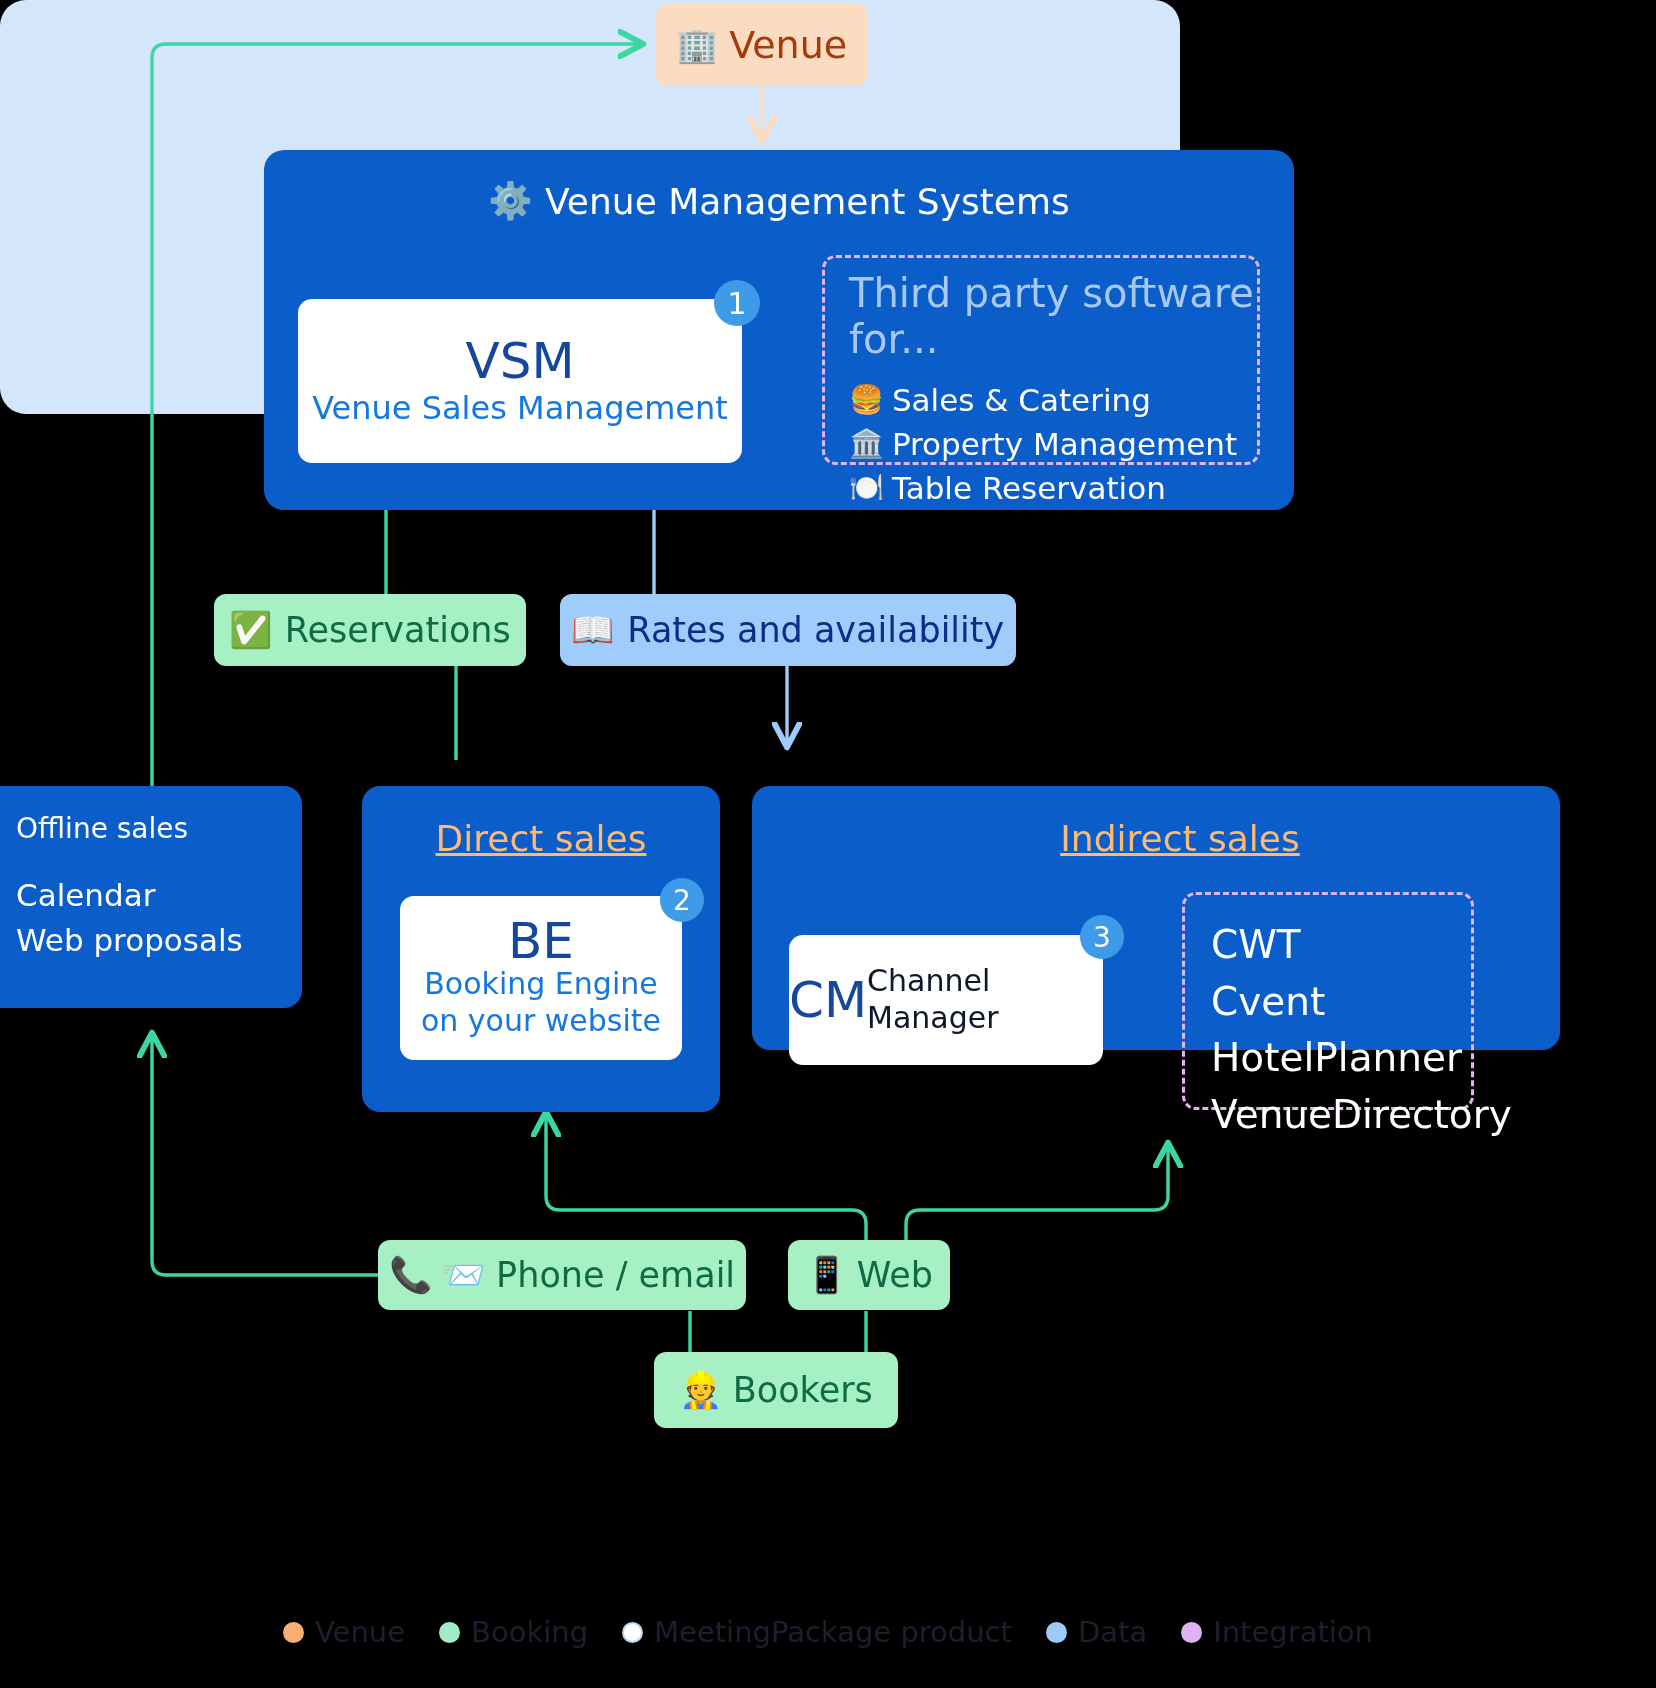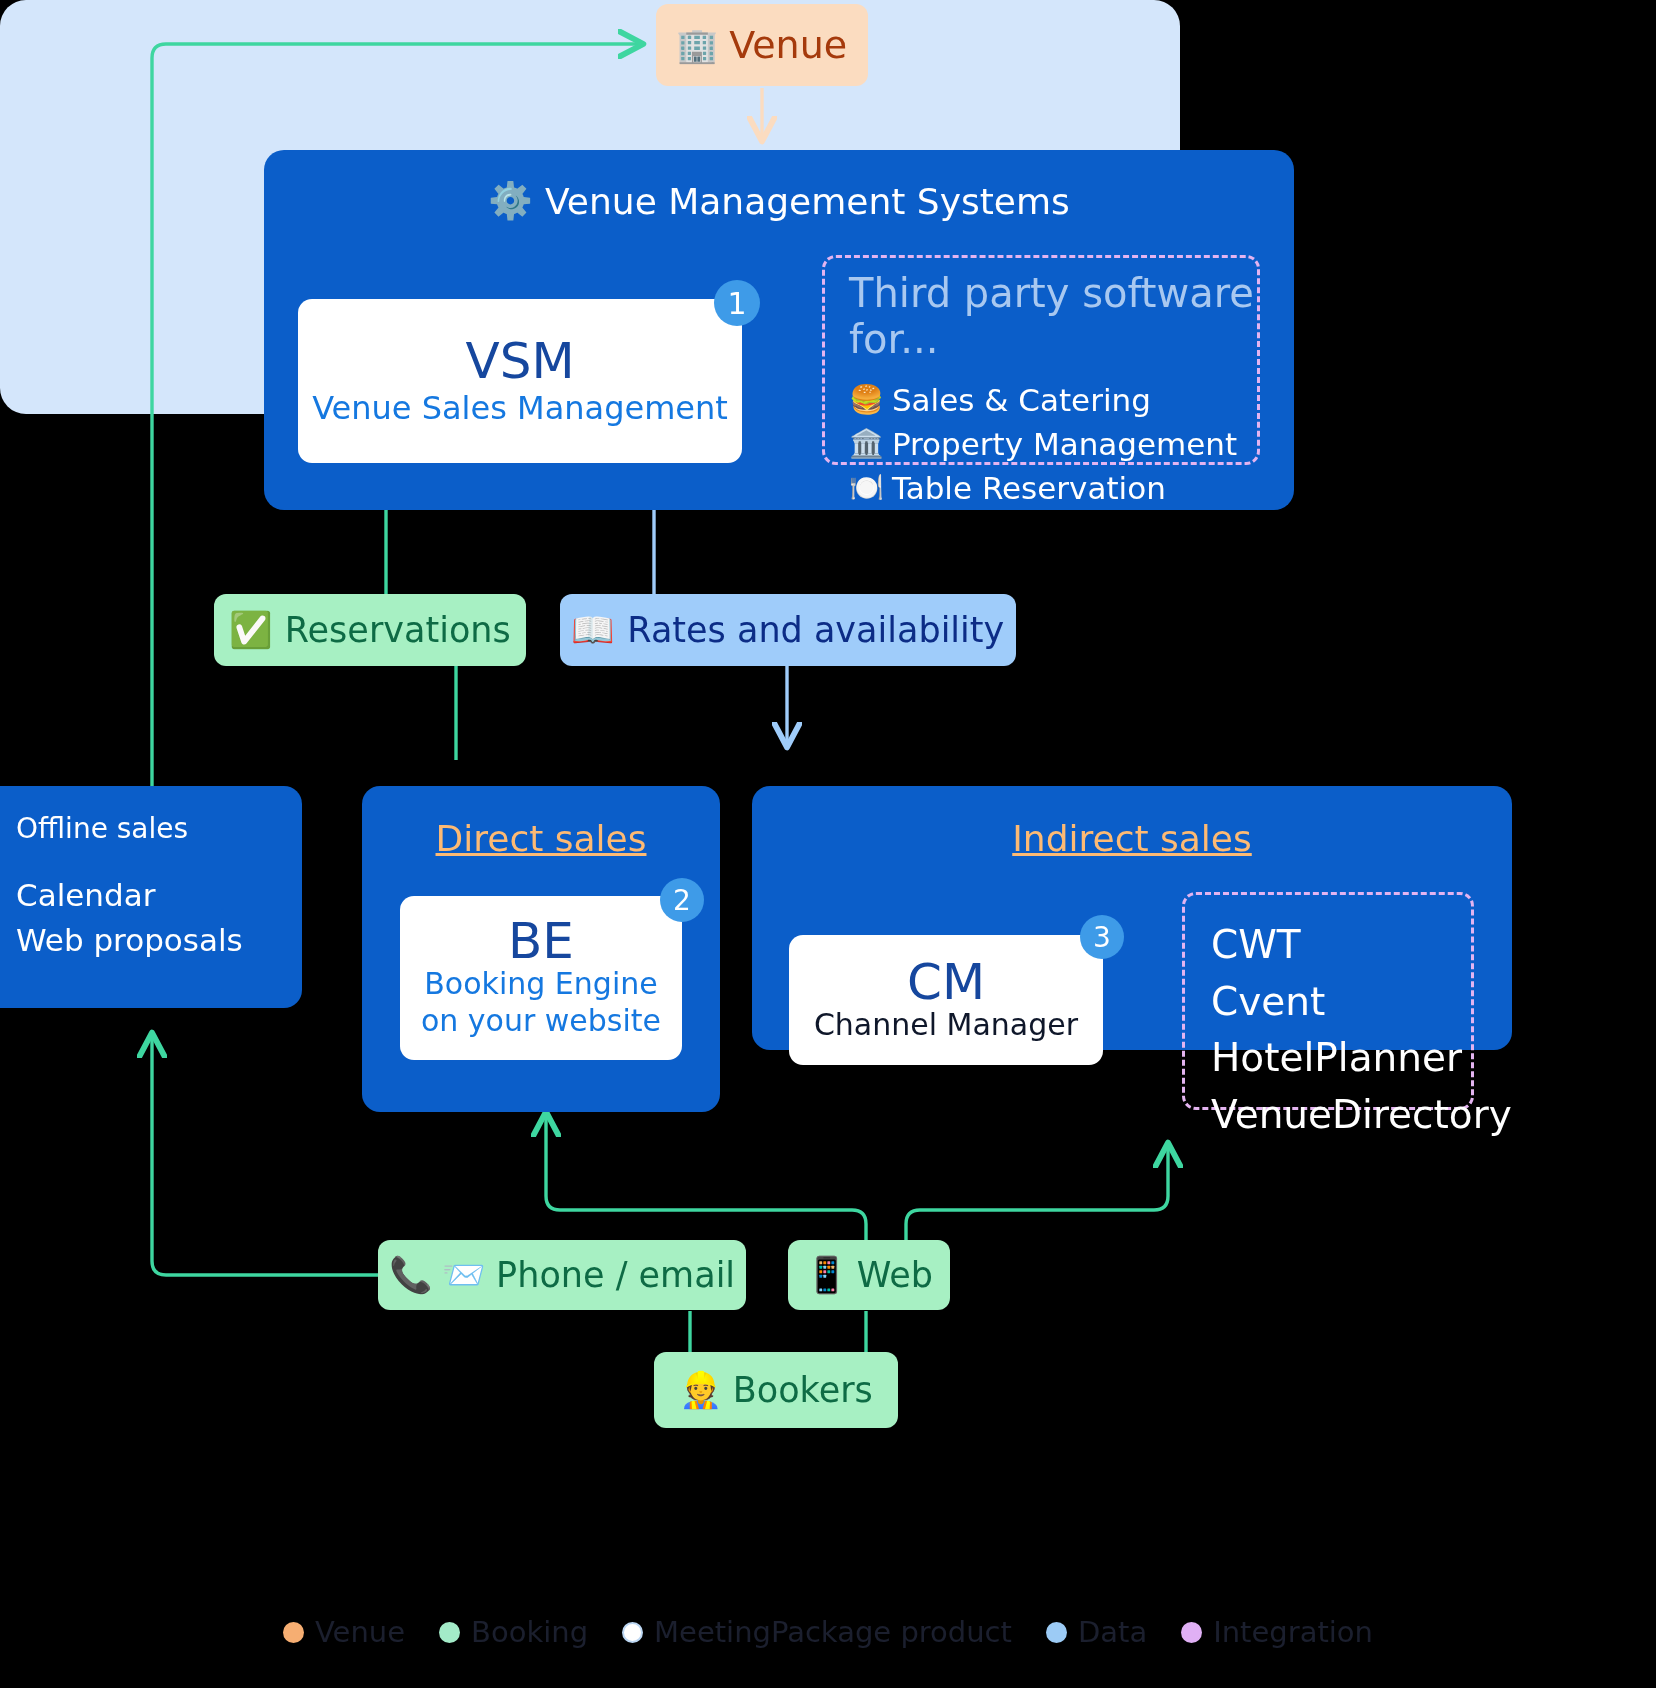--- a/index.html
+++ b/index.html
@@ -43,29 +43,29 @@
   #offline{left:-20px;top:786px;width:322px;height:222px;background:#0B5EC9;border-radius:18px;
            align-items:flex-start;justify-content:flex-start;padding:26px 0 0 36px;color:#fff;}
   #offline .t{font-size:28px;margin-bottom:28px;}
   #offline .l{font-size:31px;line-height:1.44;}
 
   
   #salesgrp{left:336px;top:754px;width:1180px;height:414px;background:#D4E6FB;border-radius:26px;}
   #direct{position:absolute;left:362px;top:786px;width:358px;height:326px;background:#0B5EC9;
           border-radius:18px;display:flex;flex-direction:column;align-items:center;}
   #indirect{position:absolute;left:752px;top:786px;width:760px;height:264px;background:#0B5EC9;
-            border-radius:18px;display:flex;flex-direction:column;align-items:center;}
+            border-radius:18px;display:flex;flex-direction:column;align-items:center;padding-left:48px;}
   .grp-title{color:#fdba74;font-size:36px;margin-top:32px;text-decoration:underline;}
   #be{position:absolute;left:400px;top:896px;width:282px;height:164px;background:#fff;border-radius:14px;
       display:flex;flex-direction:column;align-items:center;justify-content:center;}
   #be .big{font-size:50px;color:#16479E;line-height:1.0;}
   #be .sub{font-size:30px;color:#1578E0;line-height:1.22;}
   #badge2{left:660px;top:878px;width:44px;height:44px;font-size:28px;}
   #cm{position:absolute;left:789px;top:935px;width:314px;height:130px;background:#fff;border-radius:14px;
-      display:flex;flex-direction:column;align-items:center;justify-content:center;}
+      display:flex;flex-direction:row;align-items:center;justify-content:center;}
   #cm .big{font-size:50px;color:#16479E;line-height:1.0;}
   #cm .sub{font-size:30px;color:#0f172a;line-height:1.22;}
   #badge3{left:1080px;top:915px;width:44px;height:44px;font-size:28px;}
   #agg{position:absolute;left:1182px;top:892px;width:292px;height:218px;border:3px dashed #E3B4F0;
        border-radius:14px;padding:22px 0 0 26px;box-sizing:border-box;}
   #agg .row{color:#fff;font-size:39px;line-height:1.45;}
 
   
   #phone{left:378px;top:1240px;width:368px;height:70px;background:#A7F0C3;border-radius:12px;
          flex-direction:row;gap:10px;color:#0E6B45;font-size:35px;}

